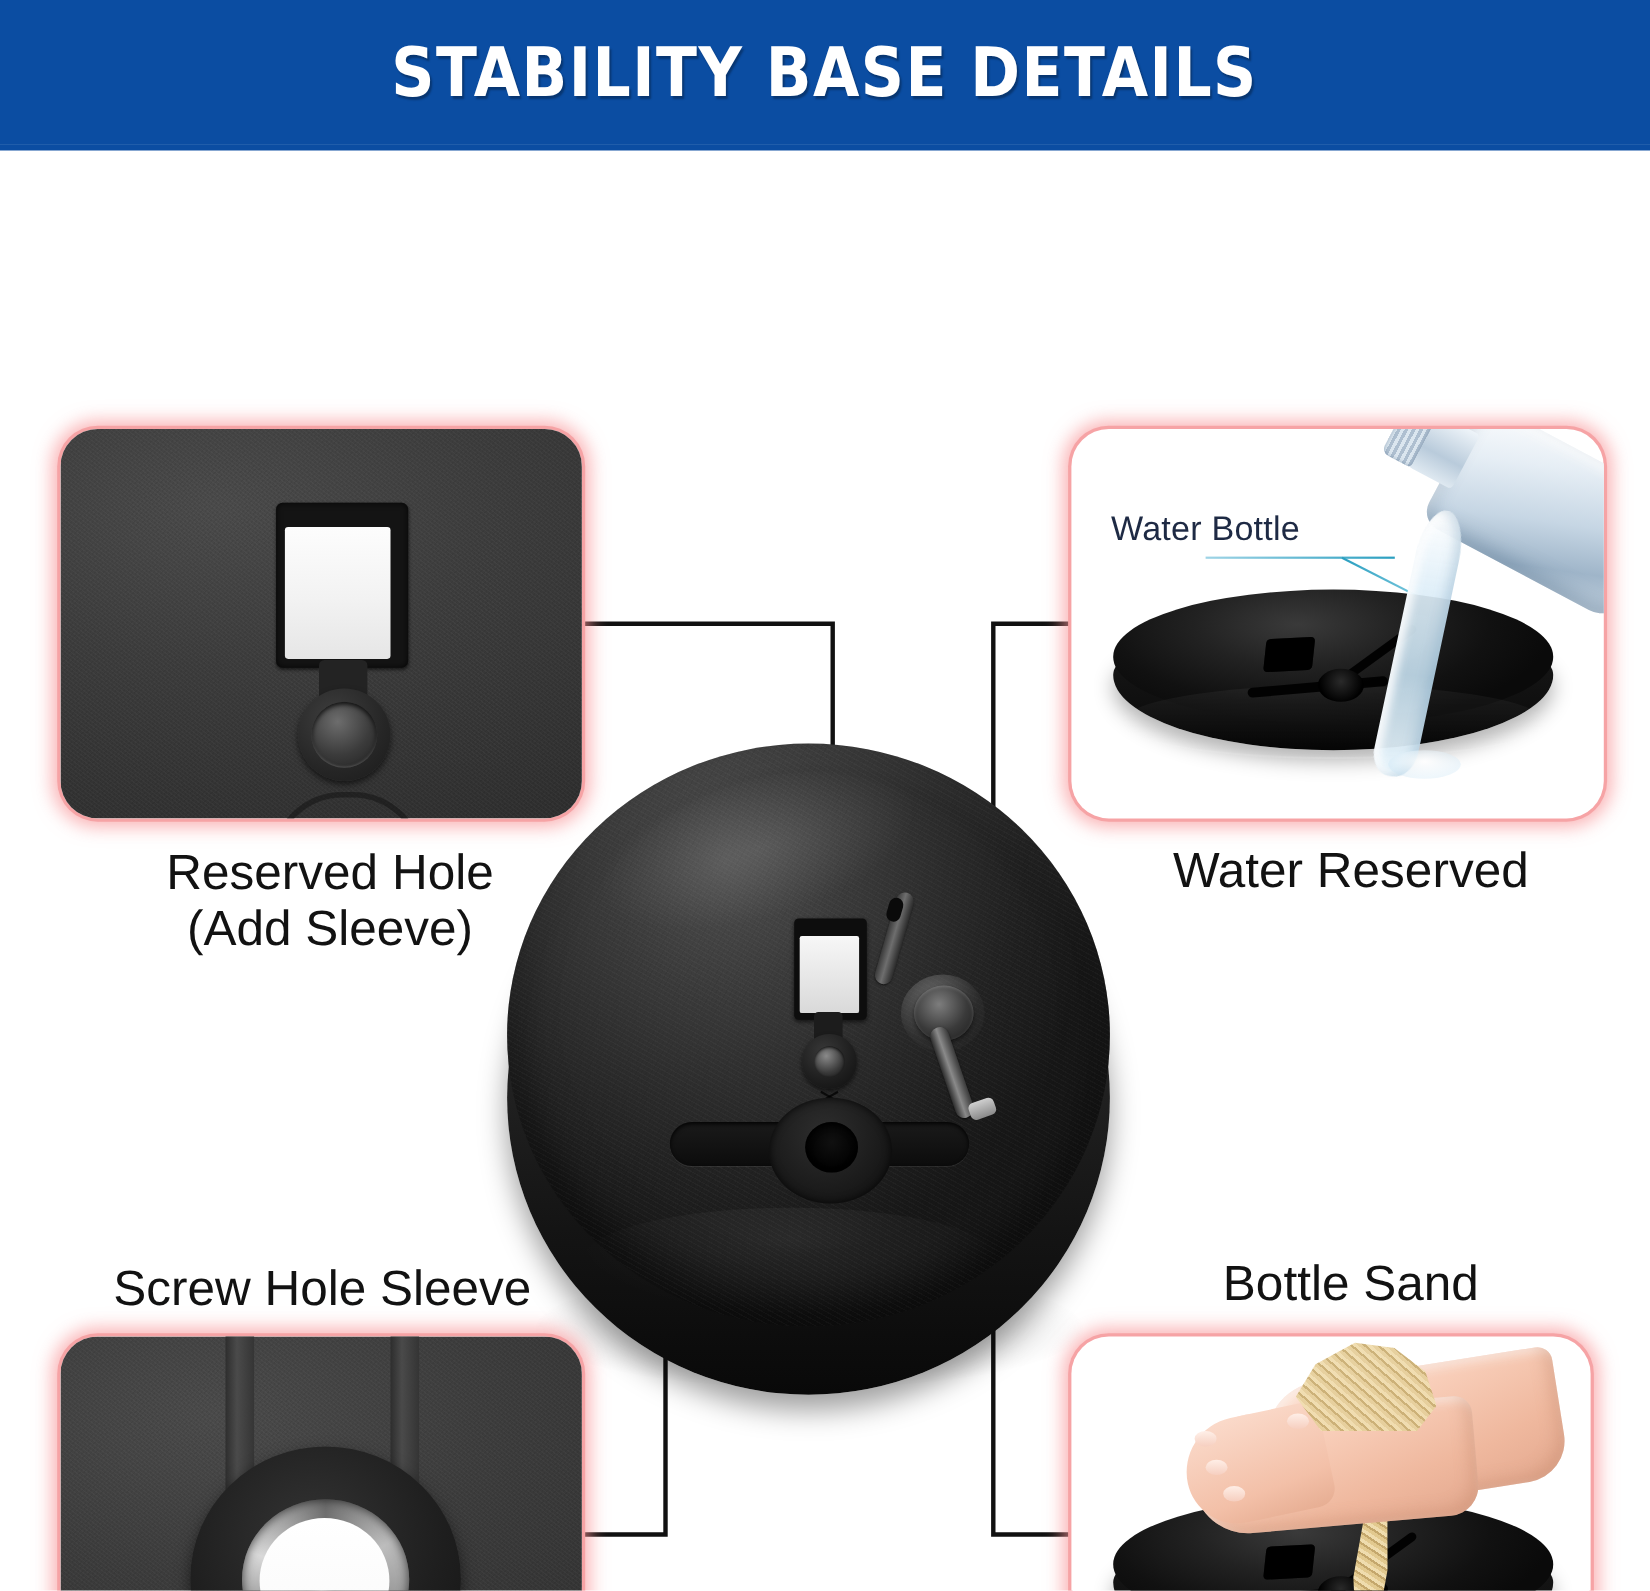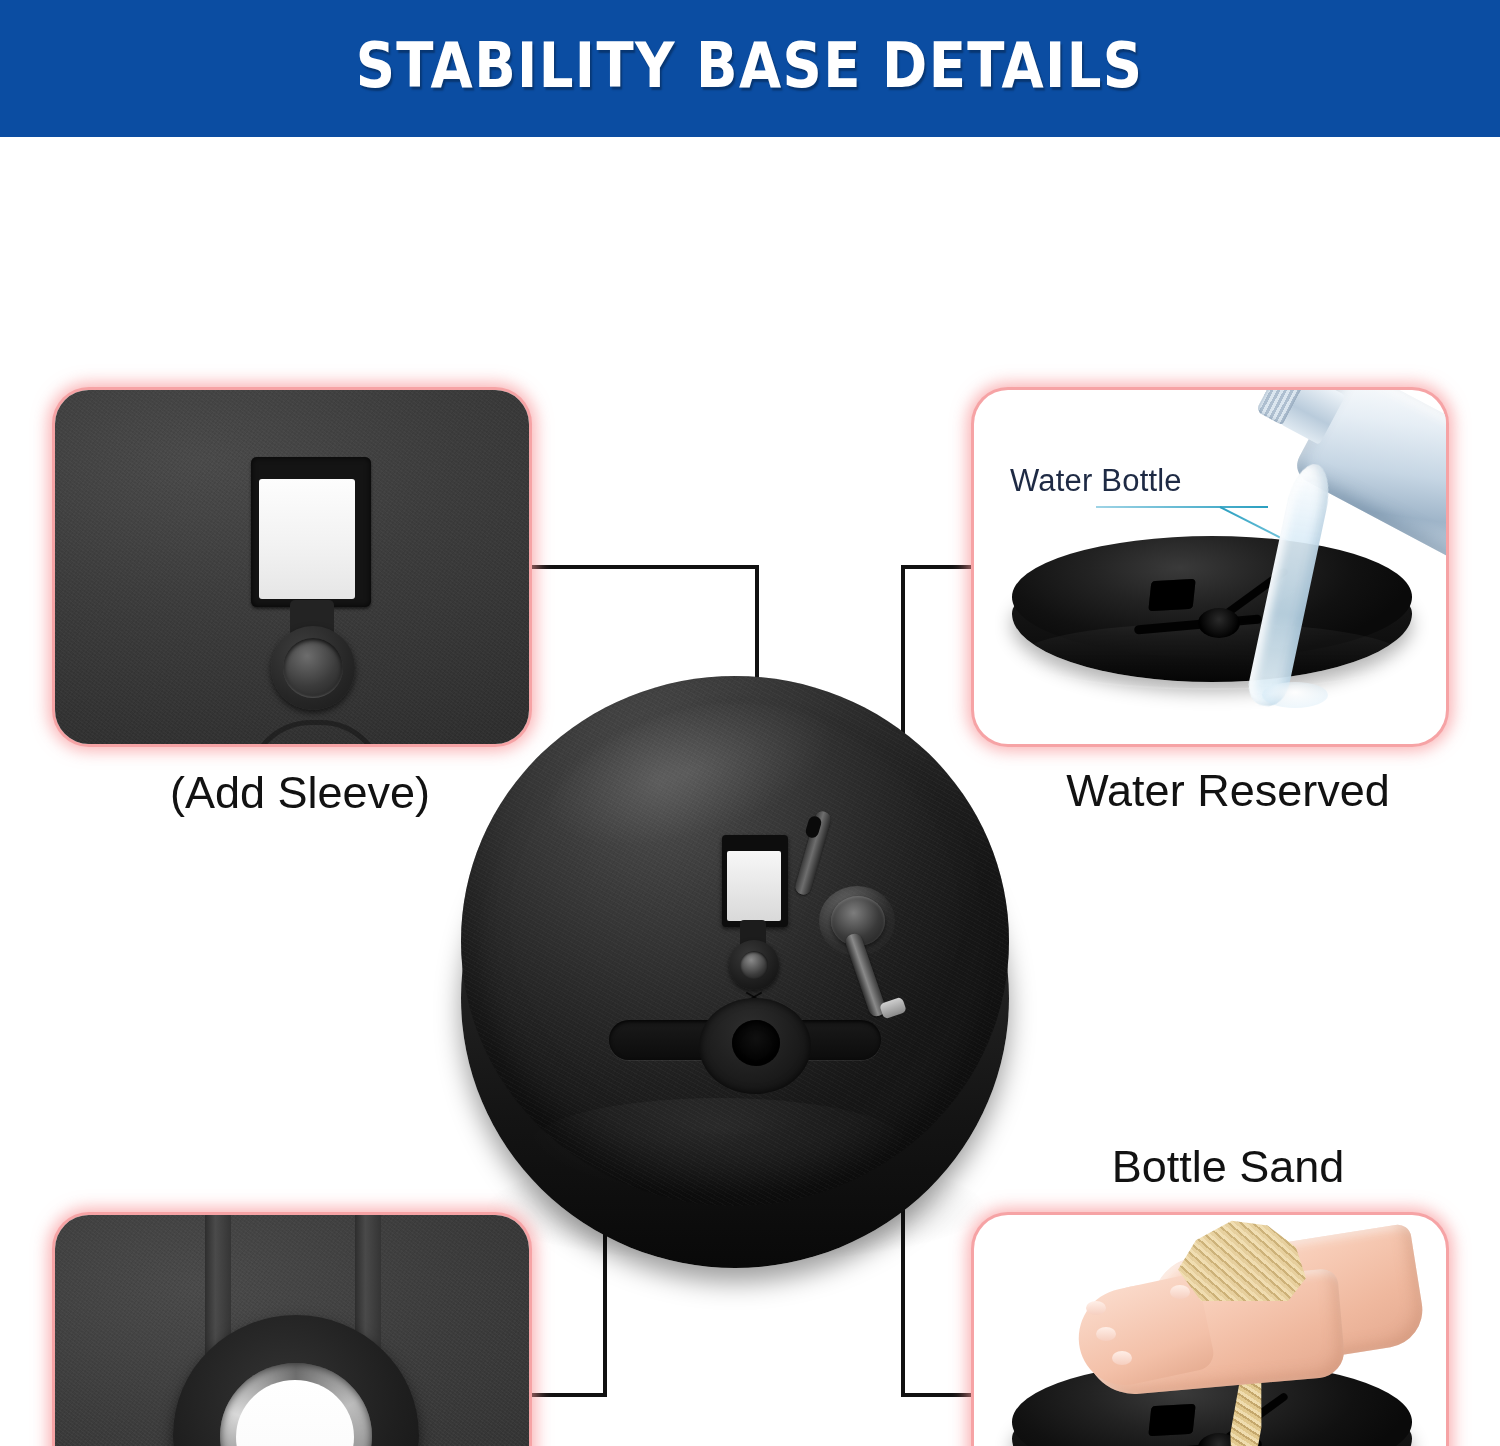--- a/index.html
+++ b/index.html
@@ -39,21 +39,21 @@
 
   
   .panel{
     position:absolute;
     border-radius:34px;
     box-shadow:0 0 0 3px #f6a3a5, 0 0 16px 7px rgba(248,150,152,.72);
     overflow:hidden;
     background:#fff;
   }
   .panel.p-tl{left:55px;top:253px;width:474px;height:354px;}
-  .panel.p-tr{left:974px;top:253px;width:472px;height:354px;}
+  .panel.p-tr{left:974px;top:253px;width:472px;height:354px;padding-left:12px;}
   .panel.p-bl{left:55px;top:1078px;width:474px;height:354px;}
   .panel.p-br{left:974px;top:1078px;width:472px;height:354px;}
 
   
   .plate-bg{
     position:absolute;inset:0;
     background:
       radial-gradient(120% 90% at 30% 20%, #4a4a4a 0%, #3c3c3c 45%, #2f2f2f 100%);
   }
   .plate-grain{
@@ -510,25 +510,29 @@
     <div class="hand hand-front"></div>
     <div class="fingers"></div>
     <div class="nail" style="left:112px;top:86px;"></div>
     <div class="nail" style="left:122px;top:112px;"></div>
     <div class="nail" style="left:138px;top:136px;"></div>
     <div class="nail" style="left:196px;top:70px;"></div>
     <div class="sand-heap"></div>
   </div>
 
   <div class="cap c-tl">
+    <span class="l1">Reserved Hole</span>
     <span class="l2">(Add Sleeve)</span>
   </div>
 
   <div class="cap c-tr">
     <span class="l1">Water Reserved</span>
   </div>
 
+  <div class="cap c-bl">
+    <span class="l1">Screw Hole Sleeve</span>
+  </div>
 
   <div class="cap c-br">
     <span class="l1">Bottle Sand</span>
   </div>
 
 </div>
 
 </body></html>

